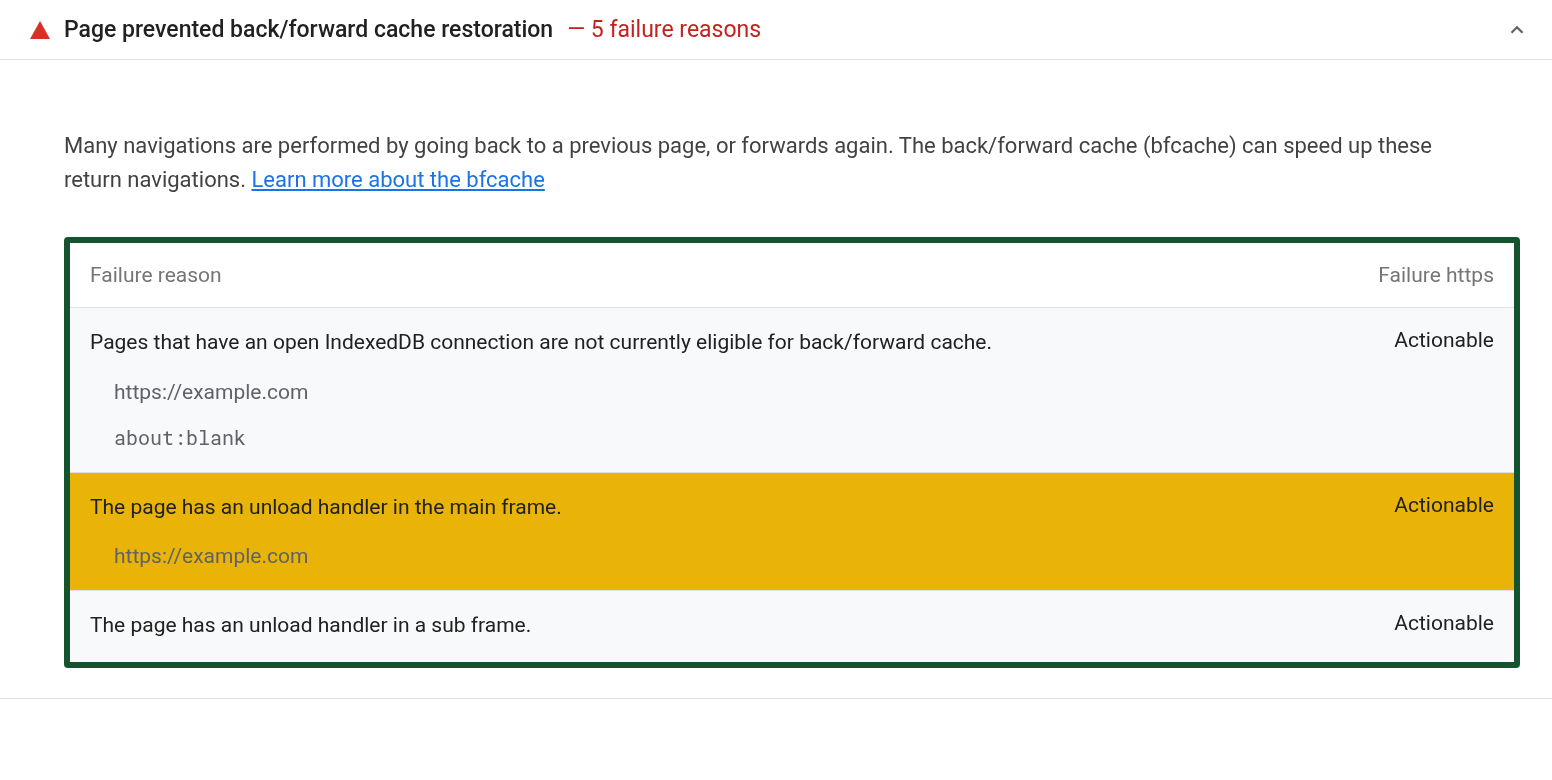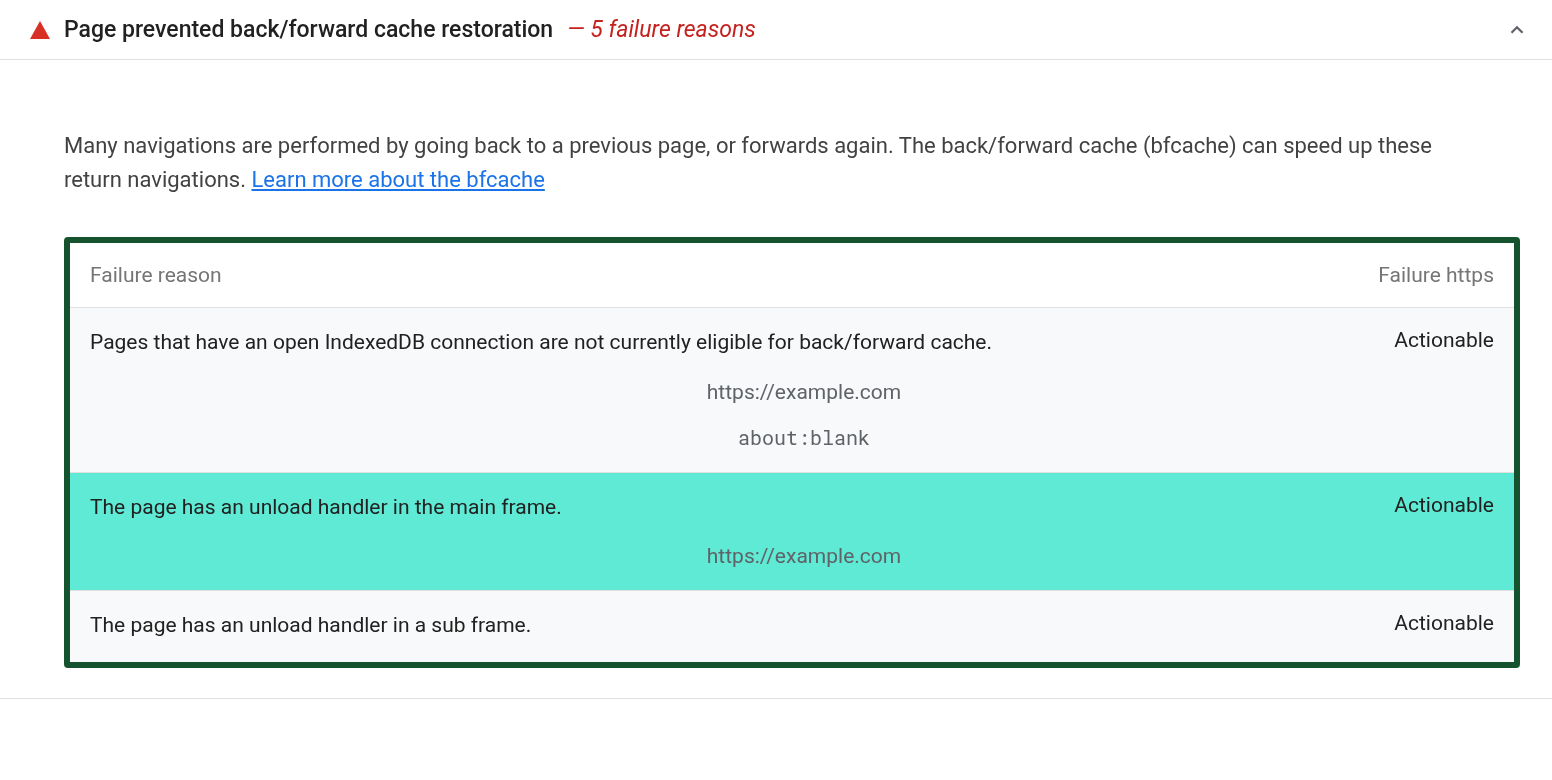--- a/index.html
+++ b/index.html
@@ -30,21 +30,20 @@
     }
     .title {
       font-size: 23px;
       font-weight: 500;
       color: #212121;
     }
     .subtitle {
       font-size: 23px;
       font-weight: 400;
       color: #c5221f;
-      font-style: italic;
     }
     .chevron {
       margin-left: auto;
       color: #5f6368;
       display: inline-flex;
     }
     .content {
       padding: 30px 32px 30px 64px;
       border-bottom: 1px solid #e0e0e0;
     }
@@ -88,21 +87,21 @@
       padding: 20px 20px 22px 20px;
       border-bottom: 1px solid #e0e0e0;
     }
     .table-row:last-child {
       border-bottom: none;
     }
     .table-row.odd {
       background: #f8f9fa;
     }
     .table-row.even {
-      background: #5eead4;
+      background: #eab308;
     }
     .row-main {
       display: flex;
       align-items: flex-start;
     }
     .reason-text {
       flex: 1;
       font-size: 21px;
       color: #212121;
       line-height: 1.4;
@@ -112,21 +111,20 @@
       color: #212121;
       text-align: right;
       min-width: 140px;
     }
     .url-list {
       margin-top: 22px;
       padding-left: 24px;
       display: flex;
       flex-direction: column;
       gap: 20px;
-      align-items: center;
     }
     .url-item {
       font-size: 21px;
       color: #5f6368;
     }
     .url-item.mono {
       font-family: "Roboto Mono", ui-monospace, SFMono-Regular, Menlo, Consolas, monospace;
       font-size: 20px;
     }
   </style>

